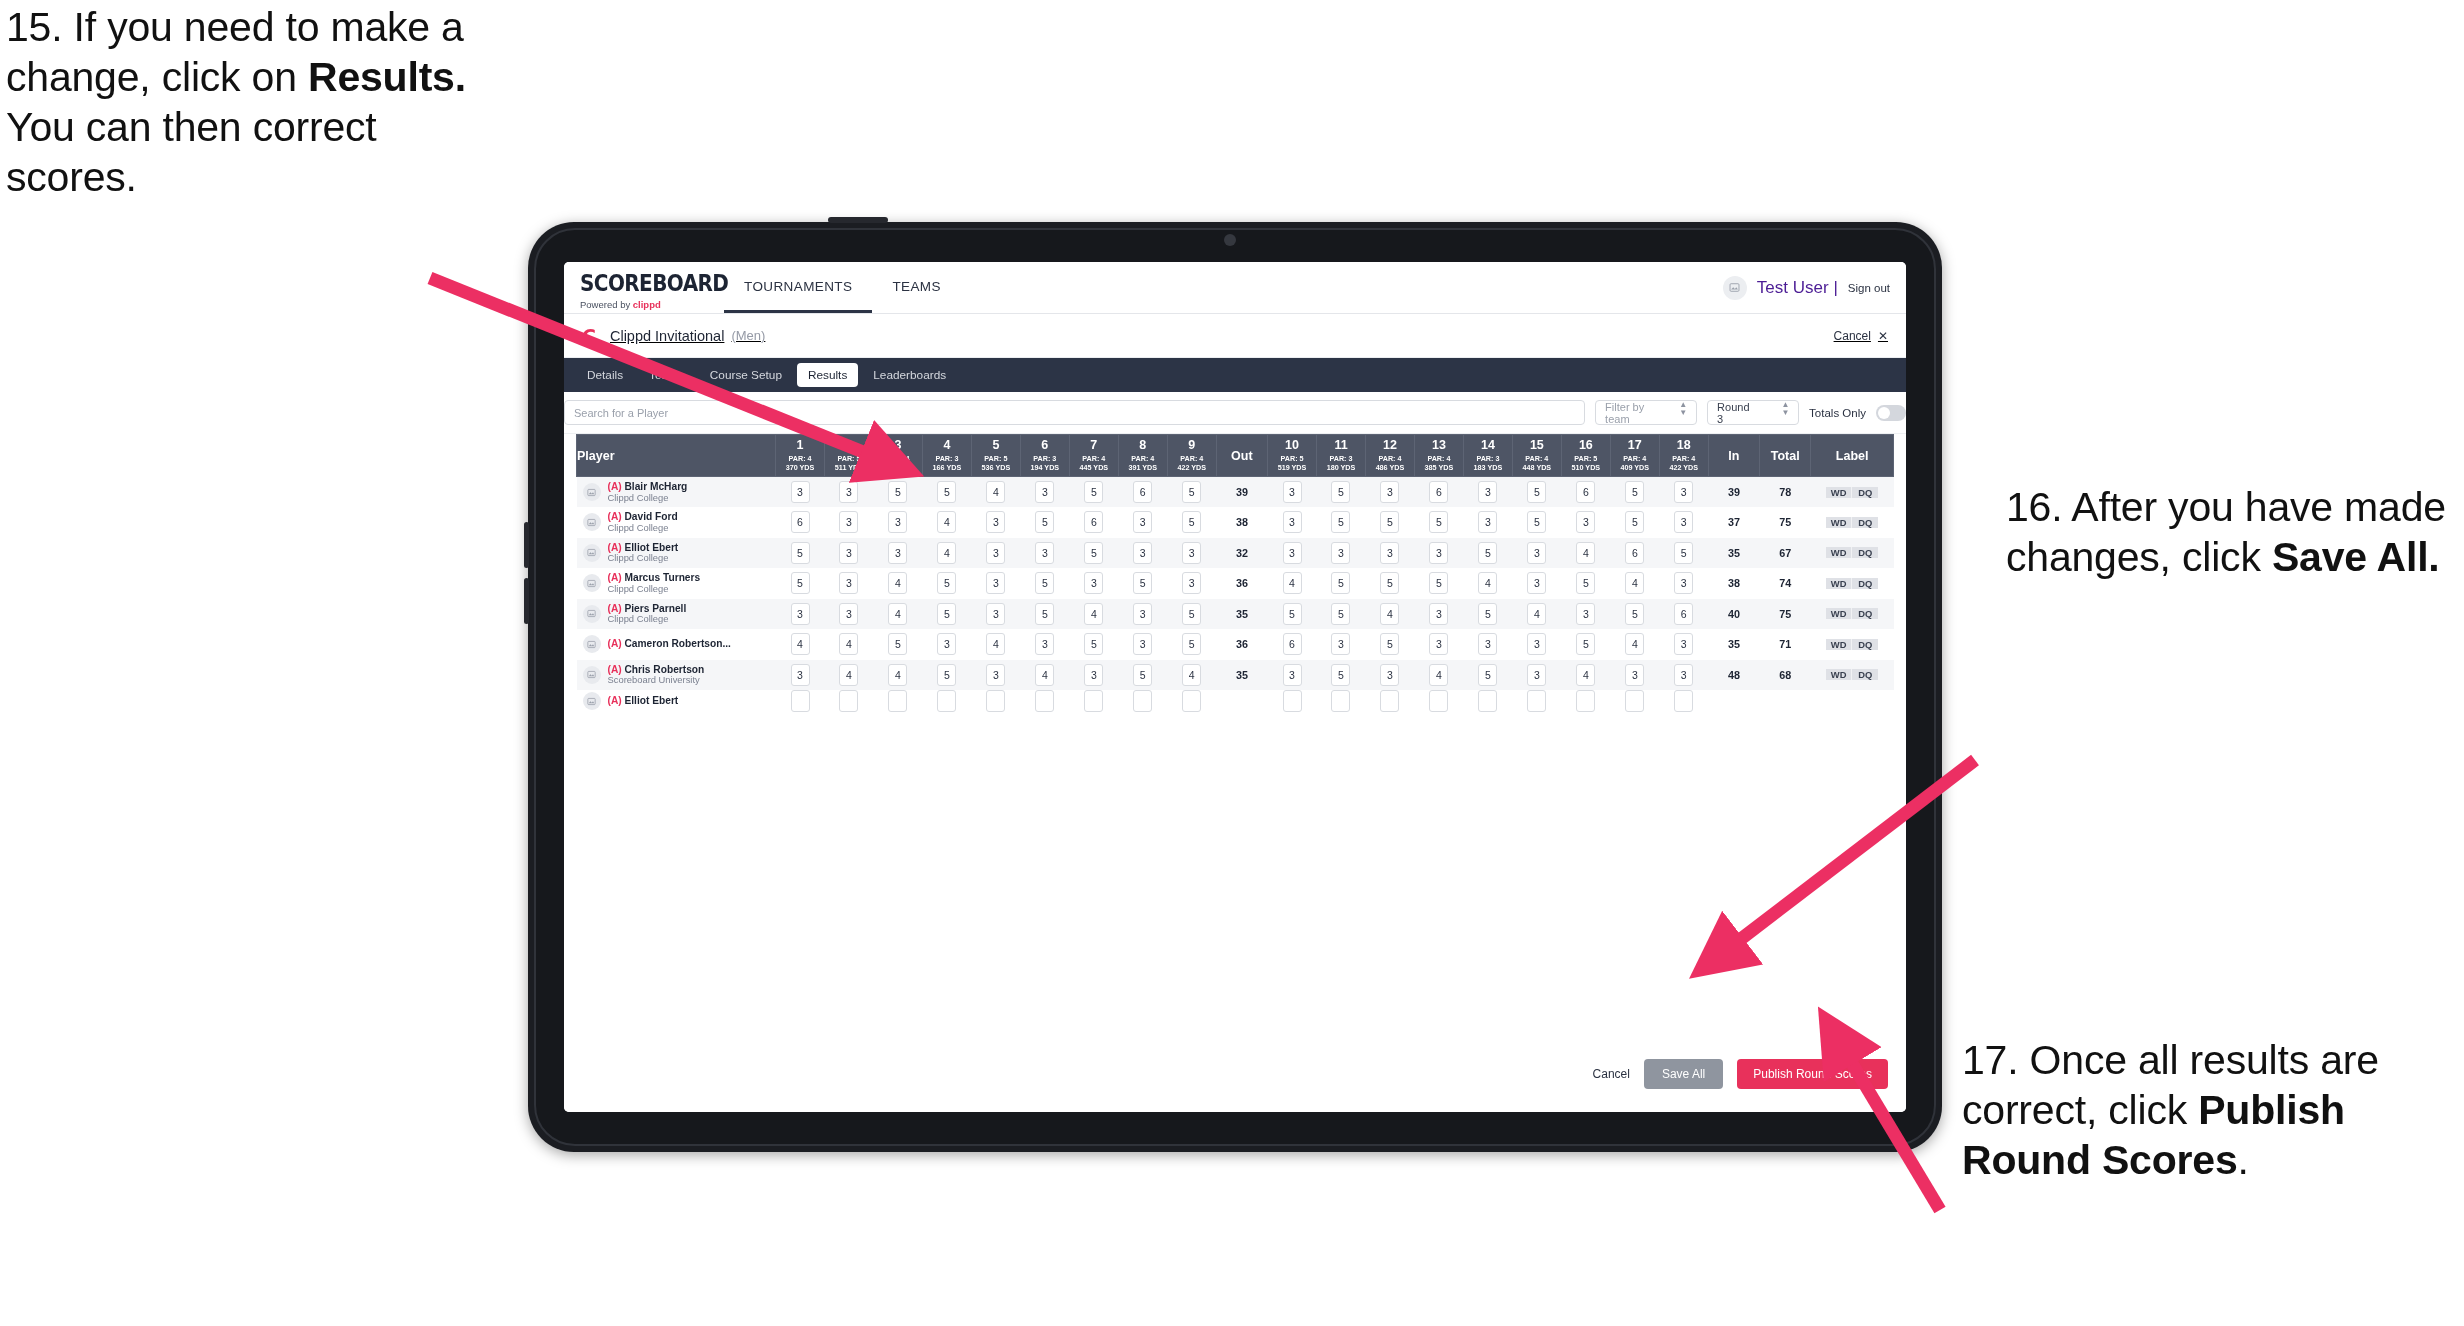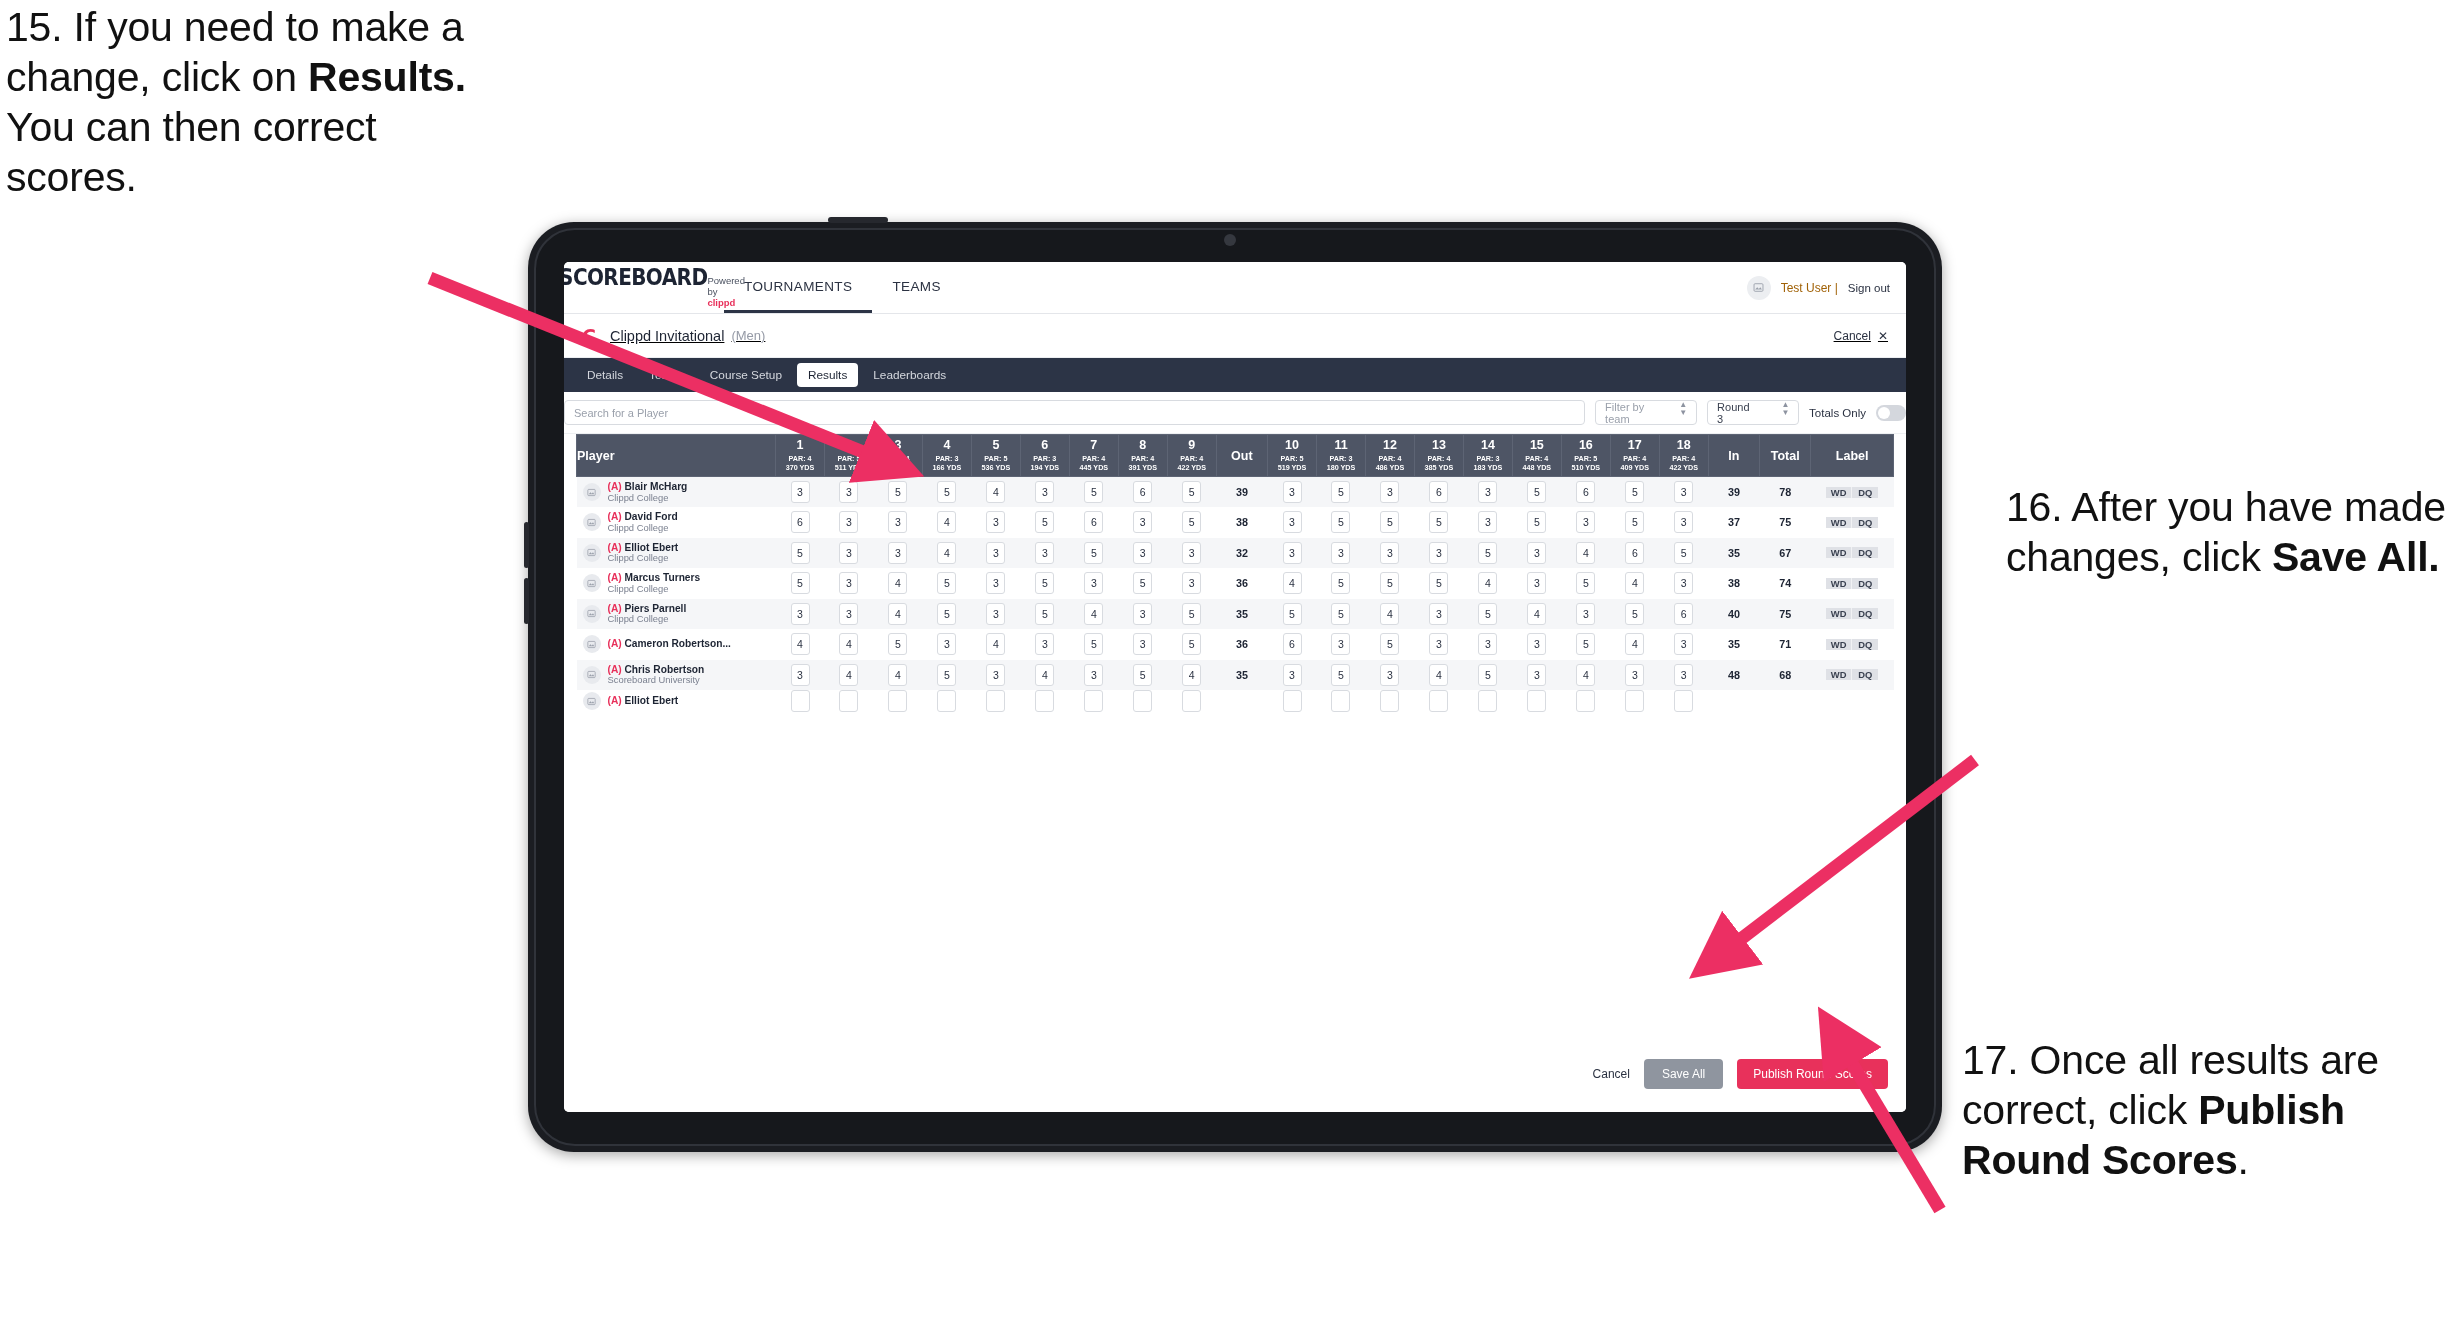--- a/index.html
+++ b/index.html
@@ -58,21 +58,21 @@
     border-radius: 5px;
     overflow: hidden;
   }
 
   
   #topbar {
     position: relative; height: 52px; width: 100%;
     background: #ffffff; border-bottom: 1px solid #e4e6ea;
     display: flex; align-items: stretch;
   }
-  #logo-block { width: 160px; padding: 7px 0 0 16px; display:flex; flex-direction:row; justify-content:center;}
+  #logo-block { width: 160px; padding: 7px 0 0 16px; display:flex; flex-direction:column; justify-content:center;}
   #logo-word {
     font-family: "DejaVu Sans", sans-serif;
     font-weight: 700; font-size: 20px; letter-spacing: -0.6px;
     color: #1d2433; line-height: 1;
     transform: scaleY(1.15); transform-origin: left center;
   }
   #logo-sub { font-size: 9.5px; color: #4a5160; margin-top: 6px; }
   #logo-sub .brand { color: #e8315b; font-weight: 700; }
 
   .topnav-item {
@@ -81,21 +81,21 @@
     border-bottom: 3px solid transparent;
     cursor: pointer;
   }
   .topnav-item.active { border-bottom-color: #2c3446; }
   #topbar-right { margin-left: auto; display: flex; align-items: center; padding-right: 16px; gap: 10px; }
   .avatar-circle {
     width: 24px; height: 24px; border-radius: 50%; background: #eceef1;
     display: flex; align-items: center; justify-content: center;
     color: #8d93a0; font-size: 11px;
   }
-  #user-name { font-size: 12px; color: #a16207; }
+  #user-name { font-size: 17px; color: #4c1d95; }
   #sign-out { font-size: 11.5px; color: #2b3242; cursor: pointer; }
 
   
   #title-row {
     height: 44px; display: flex; align-items: center;
     padding: 0 18px; background: #fff; border-bottom: 1px solid #eceef1; text-decoration: underline;
   }
   #clippd-mark {
     font-weight: 700; font-size: 19px; color: #e8315b; margin-right: 14px;
     font-family: "DejaVu Sans", sans-serif;

